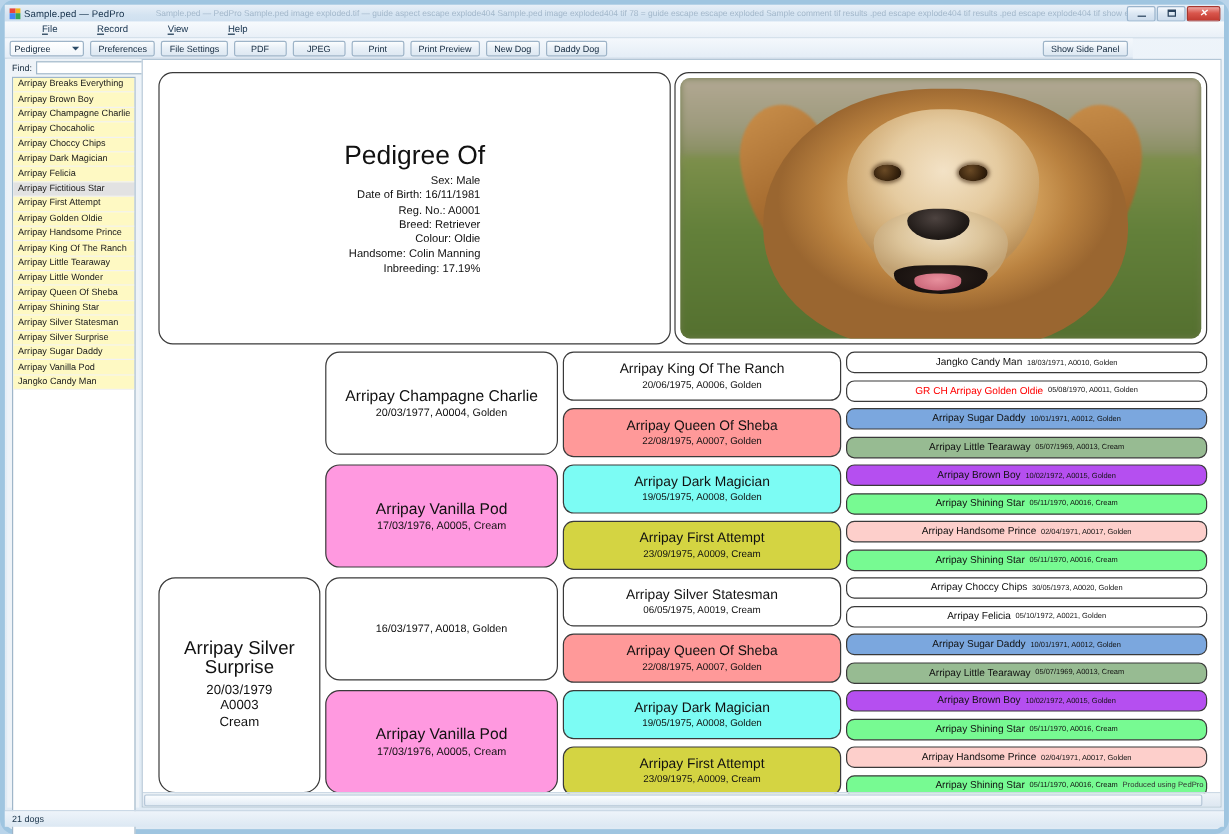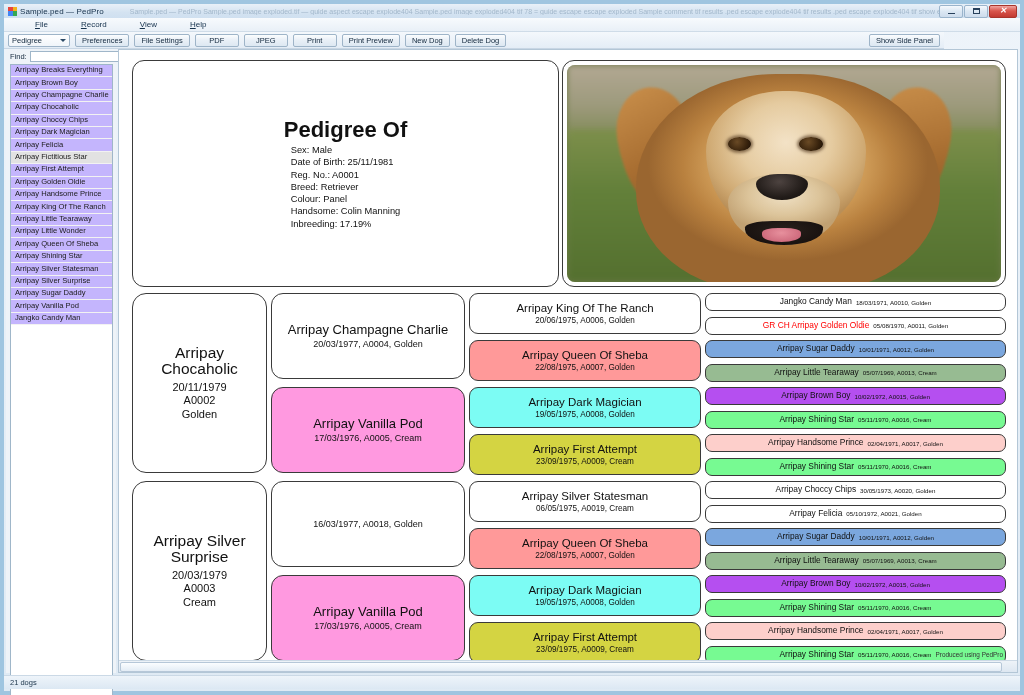--- a/index.html
+++ b/index.html
@@ -12,21 +12,21 @@
     background: #b9d4ea;
   }
 
   
   #app-window {
     position: absolute;
     left: 0; top: 0;
     width: 1024px; height: 695px;
     box-sizing: border-box;
     border: 4px solid #9fc5e0;
-    border-radius: 0;
+    border-radius: 12px;
     background: linear-gradient(to bottom, #eef4fa 0%, #dfeaf4 100%);
   }
 
   
   #title-bar {
     position: absolute;
     left: 0; top: 0;
     width: 1016px; height: 14px;
     background: linear-gradient(to bottom, #e8f0f8 0%, #d4e3f1 60%, #cfe0f0 100%);
     display: flex;
@@ -193,21 +193,21 @@
     box-sizing: border-box;
     overflow: hidden;
   }
   .dog-item {
     font-size: 7.6px;
     color: #1a1a1a;
     line-height: 8.8px;
     padding: 1.3px 0 1.3px 4px;
     white-space: nowrap;
     border-bottom: 1px solid #f2f2f2;
-    background: #c4b5fd;
+    background: #fef9c3;
   }
   .dog-item.selected { background: #e2e2e2; }
 
   
   #status-bar {
     position: absolute;
     left: 0; bottom: 2px;
     width: 1016px; height: 14px;
     background: linear-gradient(to bottom,#eef4fa 0%, #dce8f3 100%);
     border-top: 1px solid #cbd9e6;
@@ -250,33 +250,32 @@
     box-sizing: border-box;
     display: flex;
     flex-direction: column;
     align-items: center;
     justify-content: center;
   }
   #pedigree-of {
     font-size: 22px;
     color: #111;
     margin-bottom: 1px;
-    font-weight: bold;
   }
   #dog-title {
     font-size: 27px;
     color: #ff0000;
     margin-bottom: 7px;
     white-space: nowrap;
   }
   .detail-line {
     font-size: 9.3px;
     color: #111;
     line-height: 12.2px;
-    text-align: left;
+    text-align: right;
   }
 
   #photo-card {
     position: absolute;
     right: 0; top: 0;
     width: 444px; height: 227px;
     border: 1px solid #3a3a3a;
     border-radius: 12px;
     background: #fff;
     box-sizing: border-box;
@@ -524,21 +523,21 @@
       <span>Pedigree</span>
       <i class="arrow"></i>
     </span>
     <span class="tb-btn">Preferences</span>
     <span class="tb-btn">File Settings</span>
     <span class="tb-btn">PDF</span>
     <span class="tb-btn">JPEG</span>
     <span class="tb-btn">Print</span>
     <span class="tb-btn">Print Preview</span>
     <span class="tb-btn">New Dog</span>
-    <span class="tb-btn">Delete Dog</span>
+    <span class="tb-btn">Daddy Dog</span>
     <span class="tb-spacer"></span>
     <span class="tb-btn">Show Side Panel</span>
   </div>
 
   <div id="side-panel">
     <div id="find-row">
       <span id="find-label">Find:</span>
       <input id="find-input" type="text" placeholder="" style="">
     </div>
     <div id="dog-list">
@@ -568,24 +567,24 @@
 
   <div id="pedigree-area">
     <div id="pedigree-canvas">
 
       <div id="header-row">
 
         <div id="title-card">
           <div id="pedigree-of">Pedigree Of</div>
           <div id="detail-list">
               <div class="detail-line">Sex: Male</div>
-              <div class="detail-line">Date of Birth: 25/11/1981</div>
+              <div class="detail-line">Date of Birth: 16/11/1981</div>
               <div class="detail-line">Reg. No.: A0001</div>
               <div class="detail-line">Breed: Retriever</div>
-              <div class="detail-line">Colour: Panel</div>
+              <div class="detail-line">Colour: Oldie</div>
               <div class="detail-line">Handsome: Colin Manning</div>
               <div class="detail-line">Inbreeding: 17.19%</div>
             </div>
         </div>
 
         <div id="photo-card">
           <div id="photo-inner">
             <div class="bg-sky"></div>
             <div class="bg-grass"></div>
             <div class="dog-ear left"></div>
@@ -599,31 +598,20 @@
             <div class="dog-mouth"></div>
             <div class="dog-tongue"></div>
             <div class="photo-blur-overlay"></div>
           </div>
         </div>
 
       </div>
 
       <div id="tree">
         <div class="gen-col" id="gen1">
-            <div class="node n0" style="background: rgb(255, 255, 255);">
-              <div class="nm">
-                <div>Arripay</div>
-                <div>Chocaholic</div>
-              </div>
-              <div class="info">
-                <div>20/11/1979</div>
-                <div>A0002</div>
-                <div>Golden</div>
-              </div>
-            </div>
             <div class="node n1" style="background: rgb(255, 255, 255);">
               <div class="nm">
                 <div>Arripay Silver</div>
                 <div>Surprise</div>
               </div>
               <div class="info">
                 <div>20/03/1979</div>
                 <div>A0003</div>
                 <div>Cream</div>
               </div>

